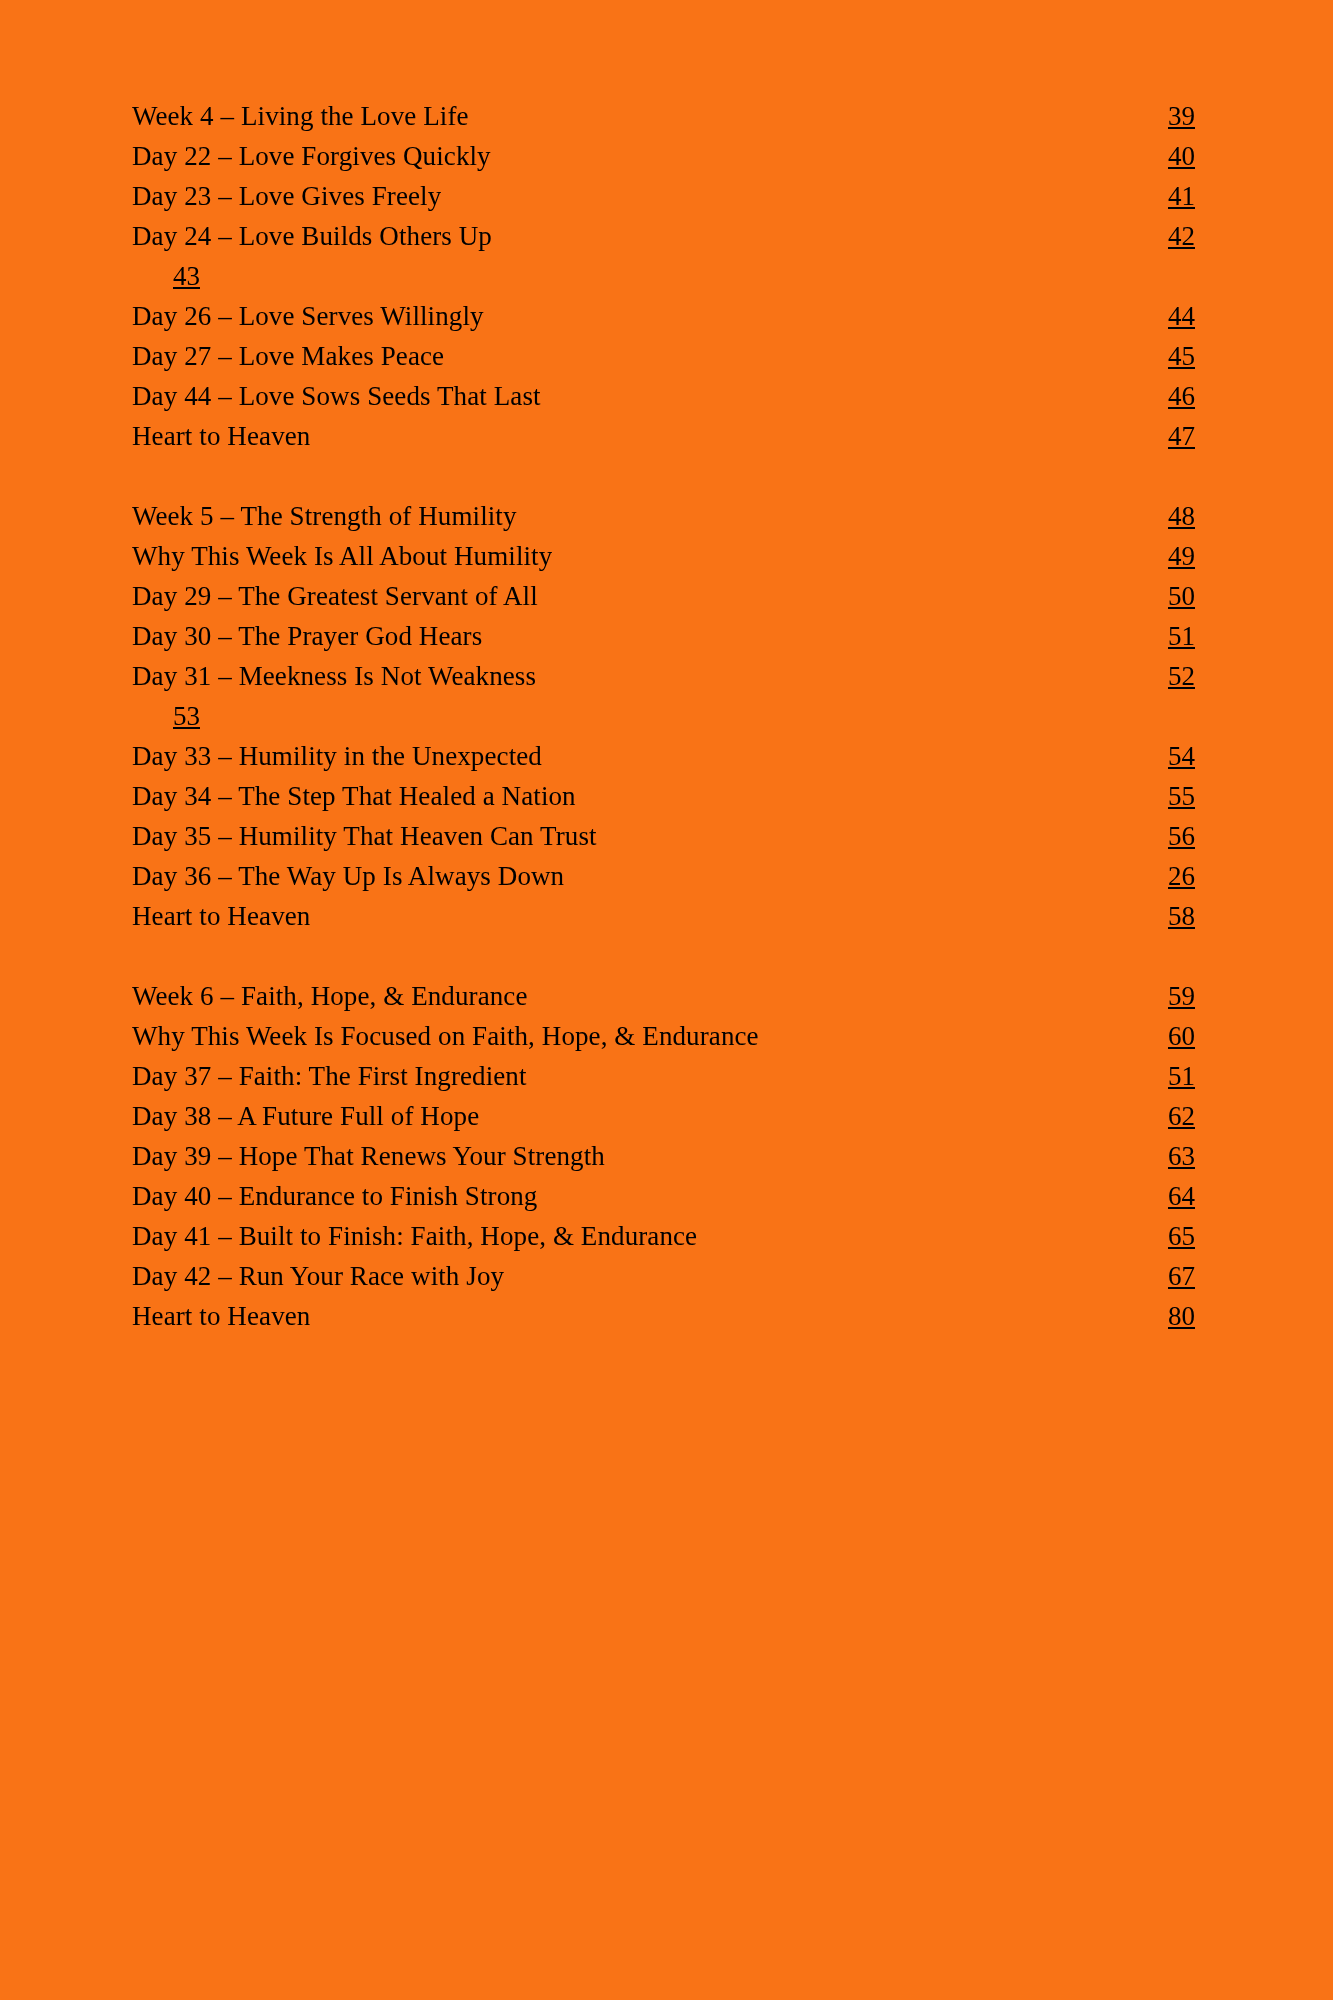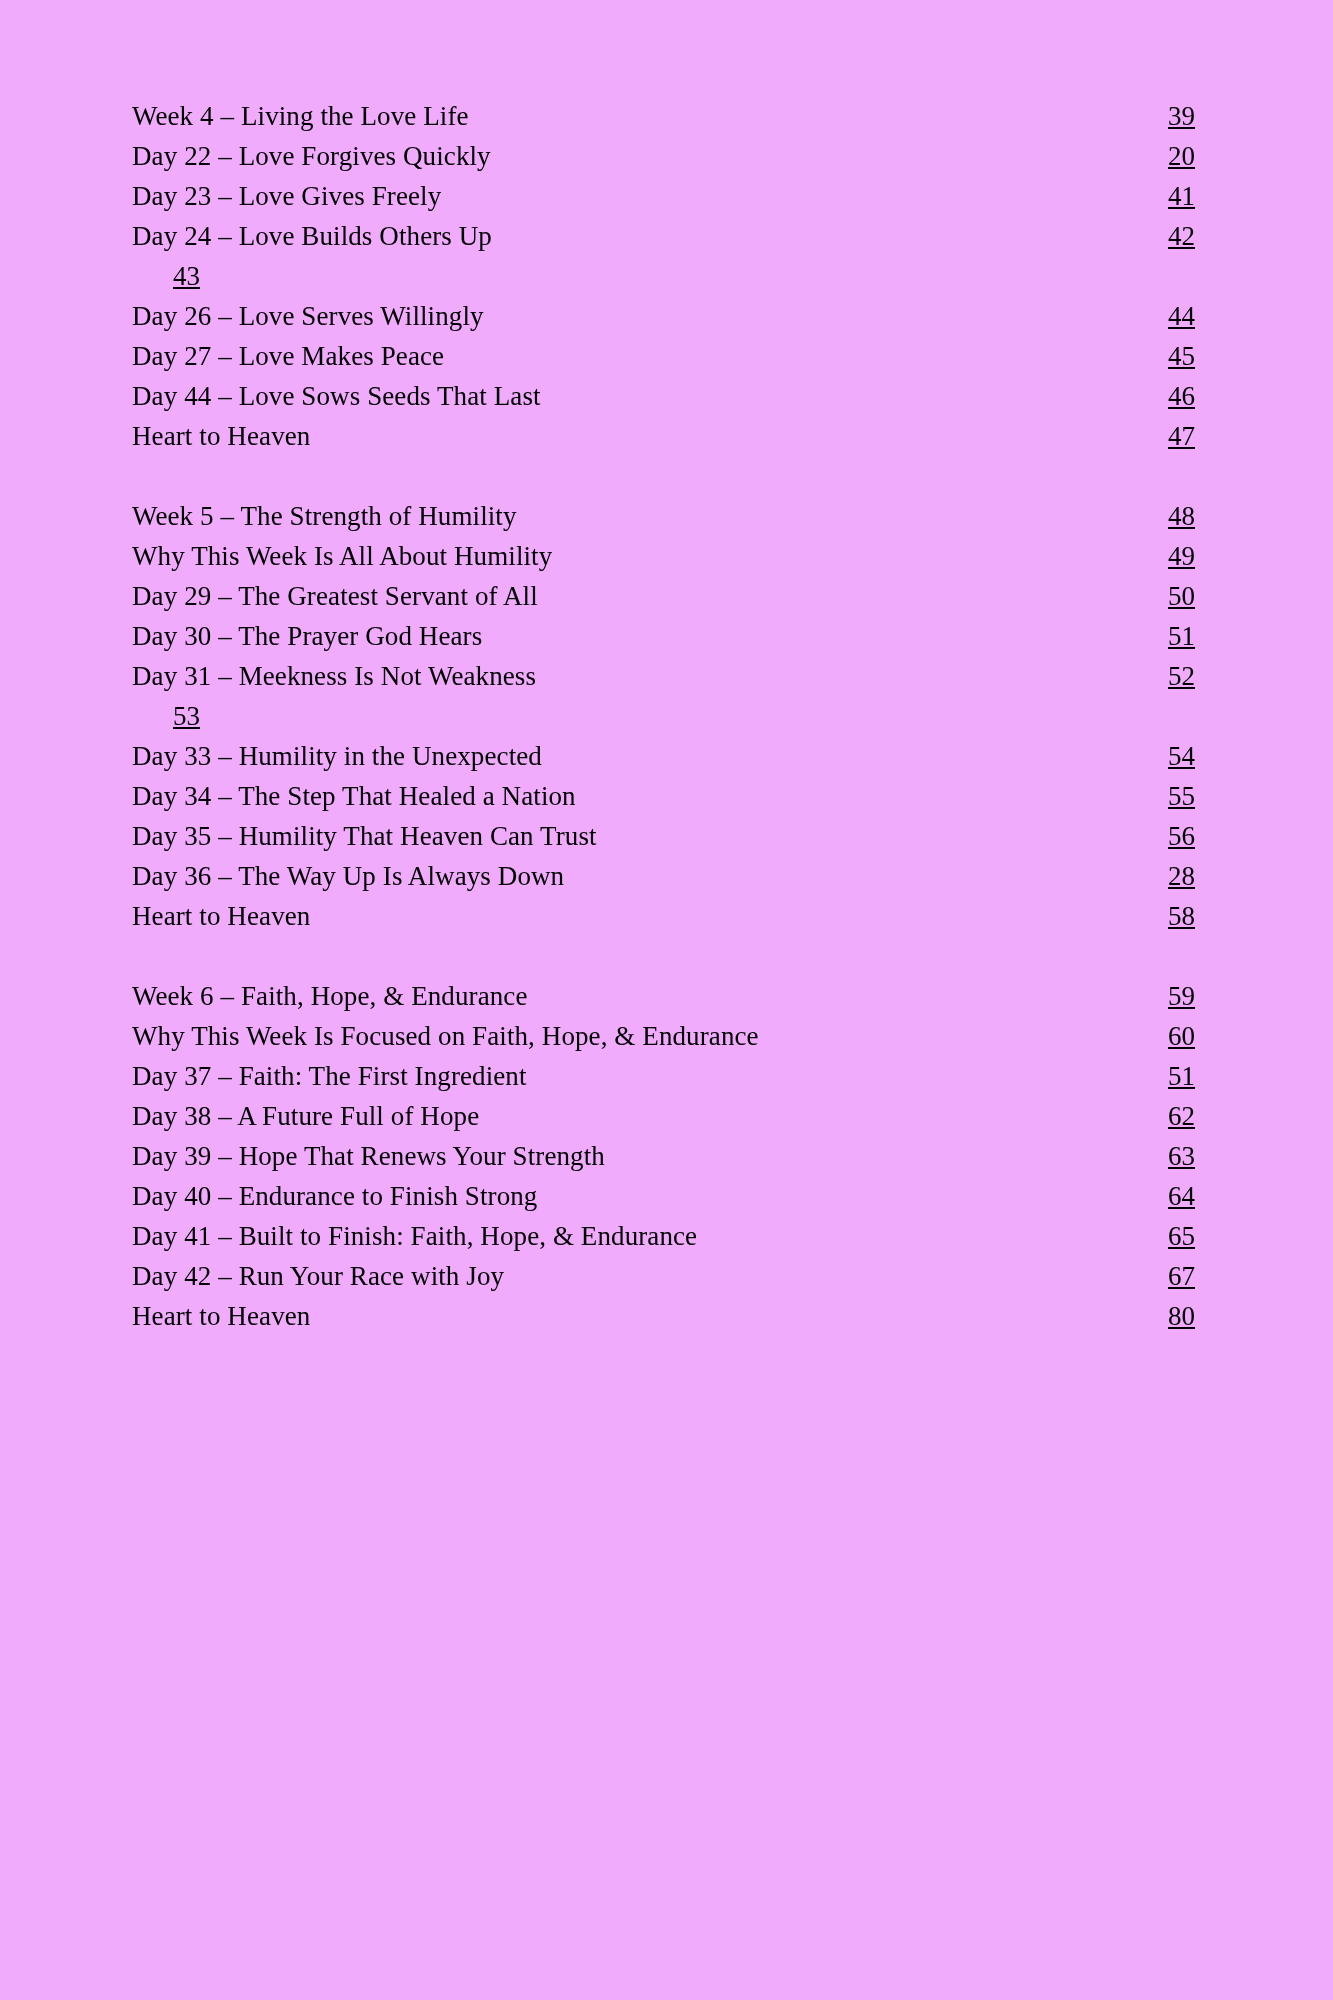--- a/index.html
+++ b/index.html
@@ -5,21 +5,21 @@
 <style>
   html, body {
     margin: 0;
     padding: 0;
     background: #ffffff;
   }
   .page {
     position: relative;
     width: 1333px;
     height: 2000px;
-    background: #f0abfc;
+    background: #f97316;
     margin: 0 auto;
     overflow: hidden;
     font-family: "Liberation Serif", "DejaVu Serif", serif;
     color: #000000;
     -webkit-font-smoothing: antialiased;
   }
   .toc {
     position: absolute;
     left: 132px;
     top: 96px;
@@ -60,21 +60,21 @@
 
 <div class="page">
   <div class="toc" id="toc-root">
       <div class="toc-block">
         <div class="toc-row">
           <span class="toc-title">Week 4 – Living the Love Life</span>
           <span class="toc-page">39</span>
         </div>
         <div class="toc-row">
           <span class="toc-title">Day 22 – Love Forgives Quickly</span>
-          <span class="toc-page">20</span>
+          <span class="toc-page">40</span>
         </div>
         <div class="toc-row">
           <span class="toc-title">Day 23 – Love Gives Freely</span>
           <span class="toc-page">41</span>
         </div>
         <div class="toc-row">
           <span class="toc-title">Day 24 – Love Builds Others Up</span>
           <span class="toc-page">42</span>
         </div>
         <div class="toc-row">
@@ -128,21 +128,21 @@
         <div class="toc-row">
           <span class="toc-title">Day 34 – The Step That Healed a Nation</span>
           <span class="toc-page">55</span>
         </div>
         <div class="toc-row">
           <span class="toc-title">Day 35 – Humility That Heaven Can Trust</span>
           <span class="toc-page">56</span>
         </div>
         <div class="toc-row">
           <span class="toc-title">Day 36 – The Way Up Is Always Down</span>
-          <span class="toc-page">28</span>
+          <span class="toc-page">26</span>
         </div>
         <div class="toc-row">
           <span class="toc-title">Heart to Heaven</span>
           <span class="toc-page">58</span>
         </div>
       </div>
       <div class="toc-block">
         <div class="toc-row">
           <span class="toc-title">Week 6 – Faith, Hope, &amp; Endurance</span>
           <span class="toc-page">59</span>

